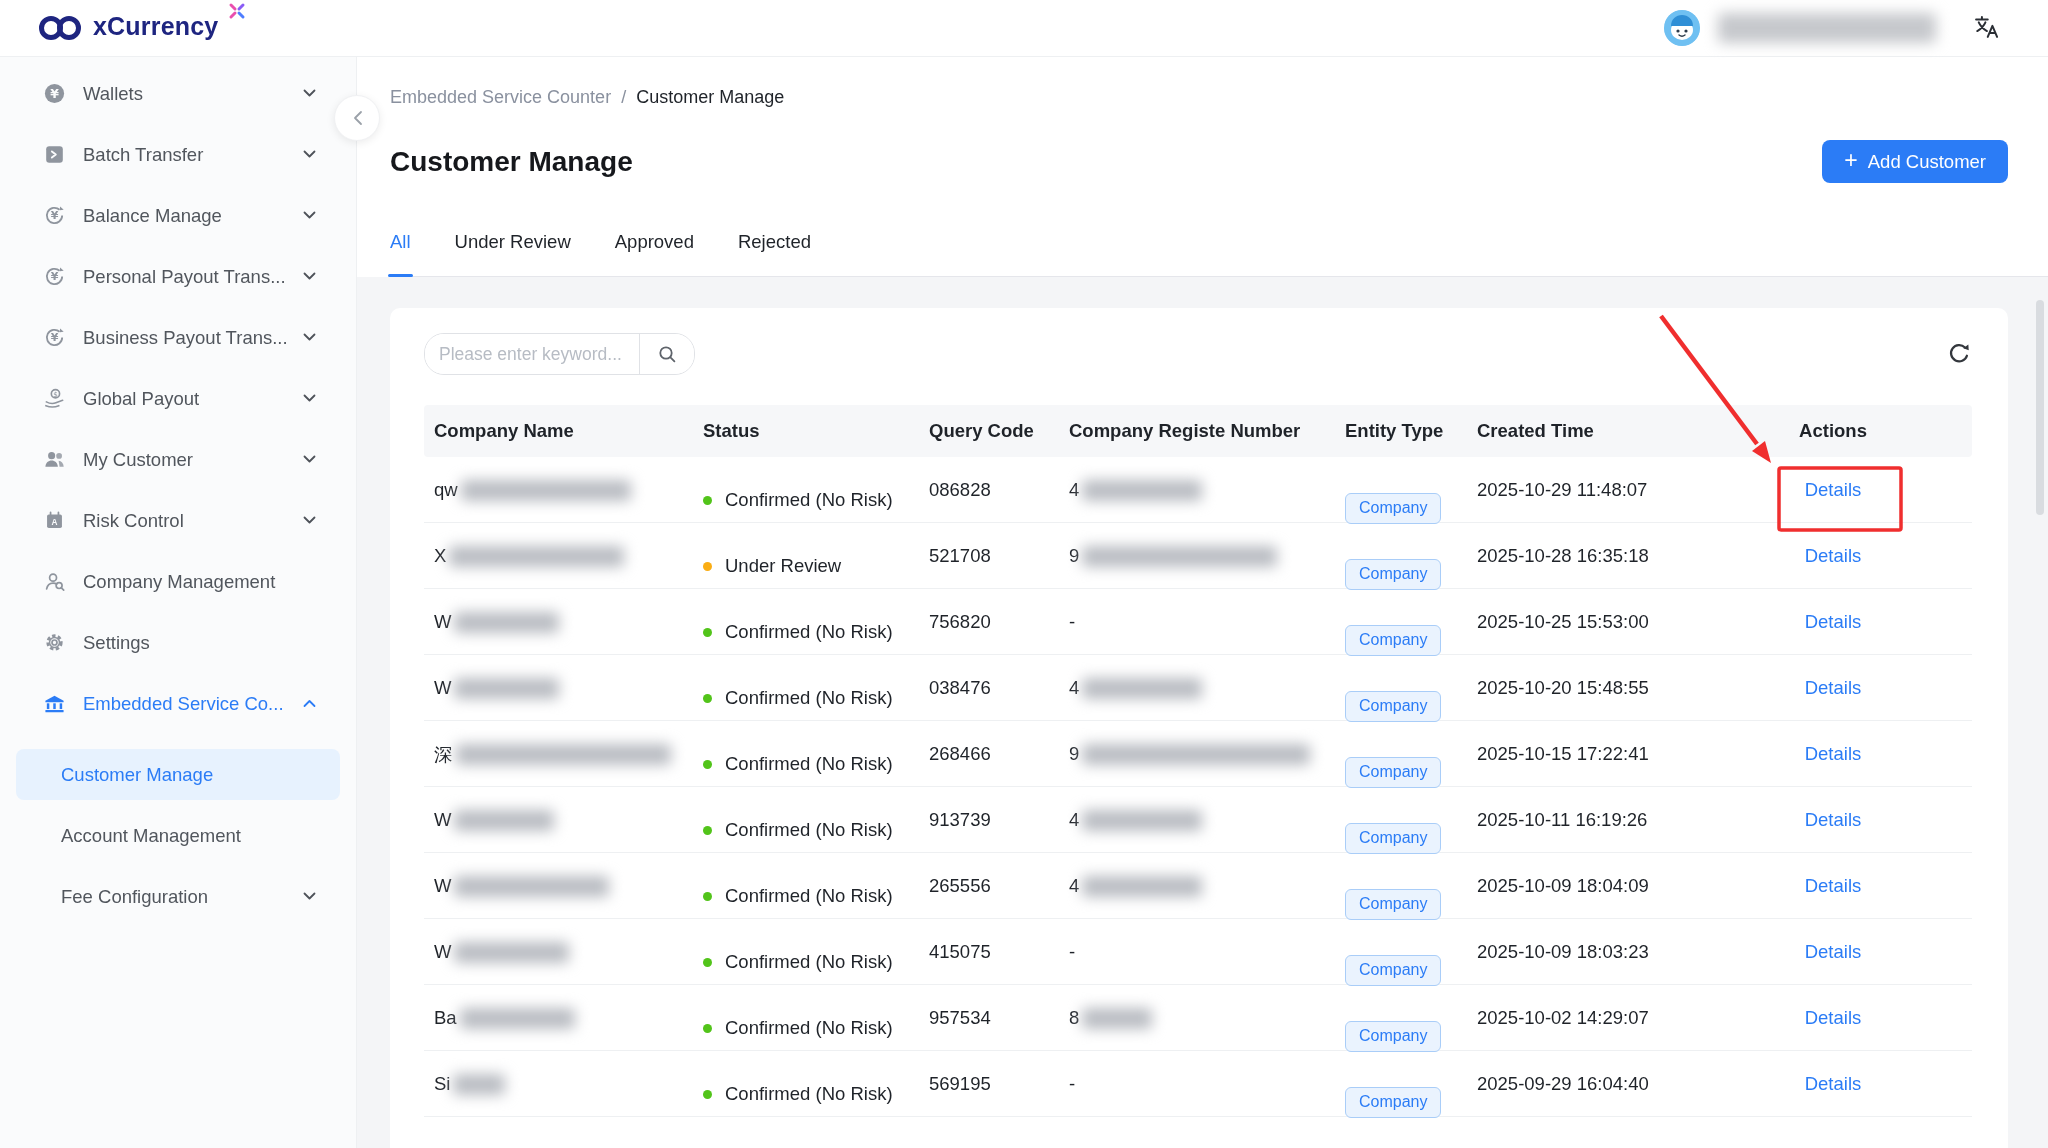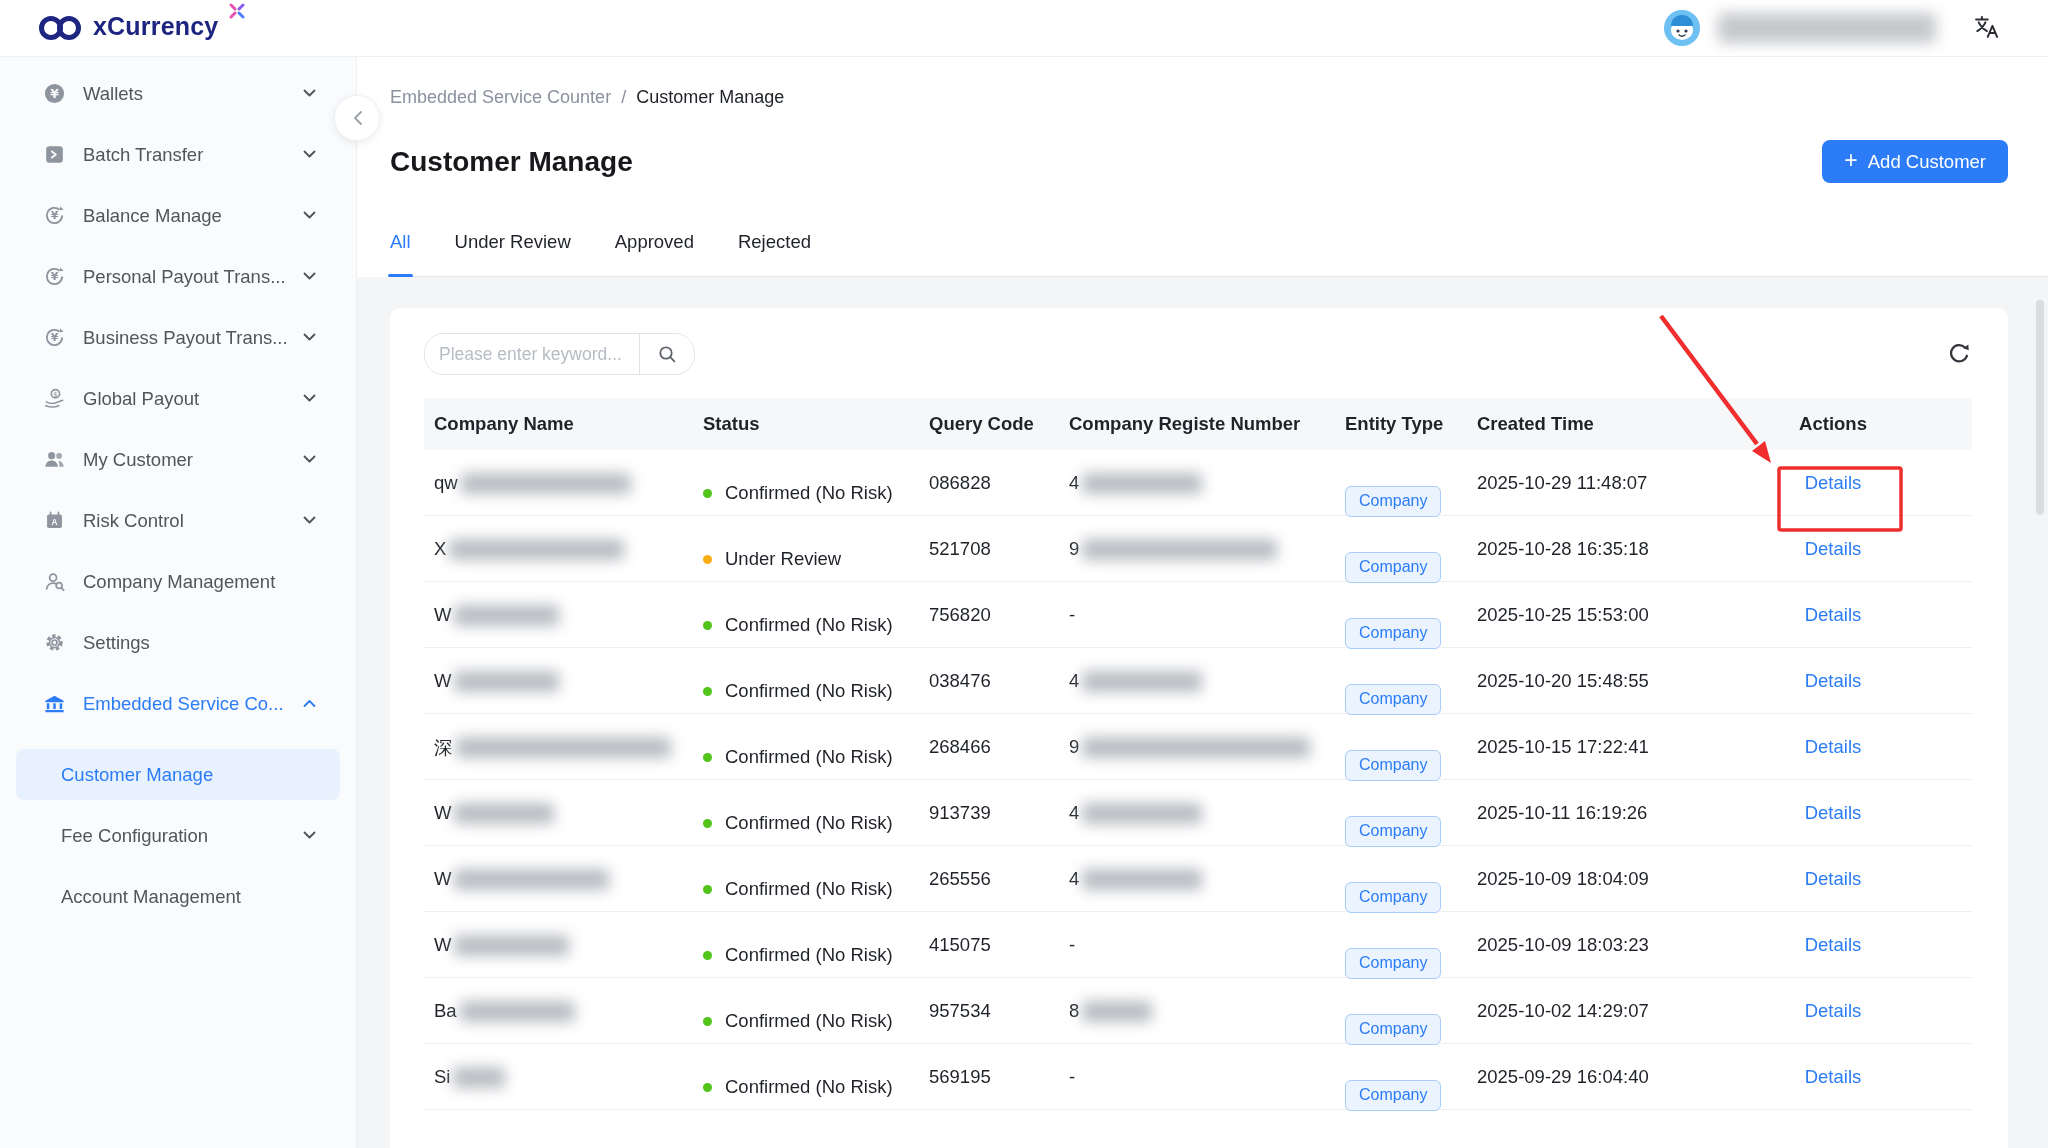--- a/index.html
+++ b/index.html
@@ -57,21 +57,21 @@
   .card-top { position:absolute; top:25px; left:34px; right:34px; height:42px; }
   .search { position:absolute; left:0; top:0; width:271px; height:42px; border:1px solid #e0e2e6; border-radius:20px;
             display:flex; overflow:hidden; background:#fff; }
   .search input { flex:1; border:none; outline:none; padding:0 14px; font-size:17.5px; color:#1f2329; font-family:inherit; min-width:0;}
   .search input::placeholder { color:#b7bcc4; }
   .search-btn { width:55px; border:none; border-left:1px solid #e0e2e6; background:#fff; cursor:pointer;
                 display:flex; align-items:center; justify-content:center; }
   .refresh-btn { position:absolute; right:2px; top:8px; background:none; border:none; cursor:pointer; }
 
   
-  .tbl { position:absolute; top:90px; left:34px; width:1548px; }
+  .tbl { position:absolute; top:97px; left:34px; width:1548px; }
   .thead, .trow { display:grid; grid-template-columns:263px 232px 140px 276px 132px 227px 278px; align-items:center; }
   .thead { height:52px; background:#f6f7f9; border-radius:4px; font-weight:700; font-size:18.5px; color:#1f2329; }
   .th { padding-left:10px; position:relative; white-space:nowrap; overflow:hidden; }
   .th.sep::before { content:""; position:absolute; left:0; top:14px; bottom:14px; width:1px; background:#e3e5e9; }
   .th-status { padding-left:16px; }
   .th-actions { text-align:center; padding-left:0; }
   .trow { height:66px; border-bottom:1px solid #eef0f2; font-size:18.5px; color:#1f2329; }
   .td { padding-left:10px; white-space:nowrap; display:flex; align-items:center; }
   .td-status { padding-left:16px;margin-top:20px; }
   .td-act { justify-content:center; padding-left:0; }
@@ -287,28 +287,28 @@
           <path d="M1.5 7l5-5 5 5" stroke="#2b7cf6" stroke-width="1.8" fill="none" stroke-linecap="round" stroke-linejoin="round"></path>
         </svg>
     </div>
 
     <div class="s-pill">
       <span class="s-lb">Customer Manage</span>
     </div>
 
 
     <div class="s-sub">
+      <span class="s-lb">Account Management</span>
+    </div>
+
+    <div class="s-sub">
       <span class="s-lb">Fee Configuration</span>
       <svg class="chev" width="13" height="9" viewBox="0 0 13 9">
           <path d="M1.5 1.5l5 5 5-5" stroke="#4e5259" stroke-width="1.8" fill="none" stroke-linecap="round" stroke-linejoin="round"></path>
         </svg>
-    </div>
-
-    <div class="s-sub">
-      <span class="s-lb">Account Management</span>
     </div>
   </aside>
 
   <div class="collapse-btn">
     <svg width="11" height="16" viewBox="0 0 11 16">
         <path d="M9 2L3 8l6 6" stroke="#9ba1a9" stroke-width="1.8" fill="none" stroke-linecap="round" stroke-linejoin="round"></path>
       </svg>
   </div>
 
   <main class="main">

